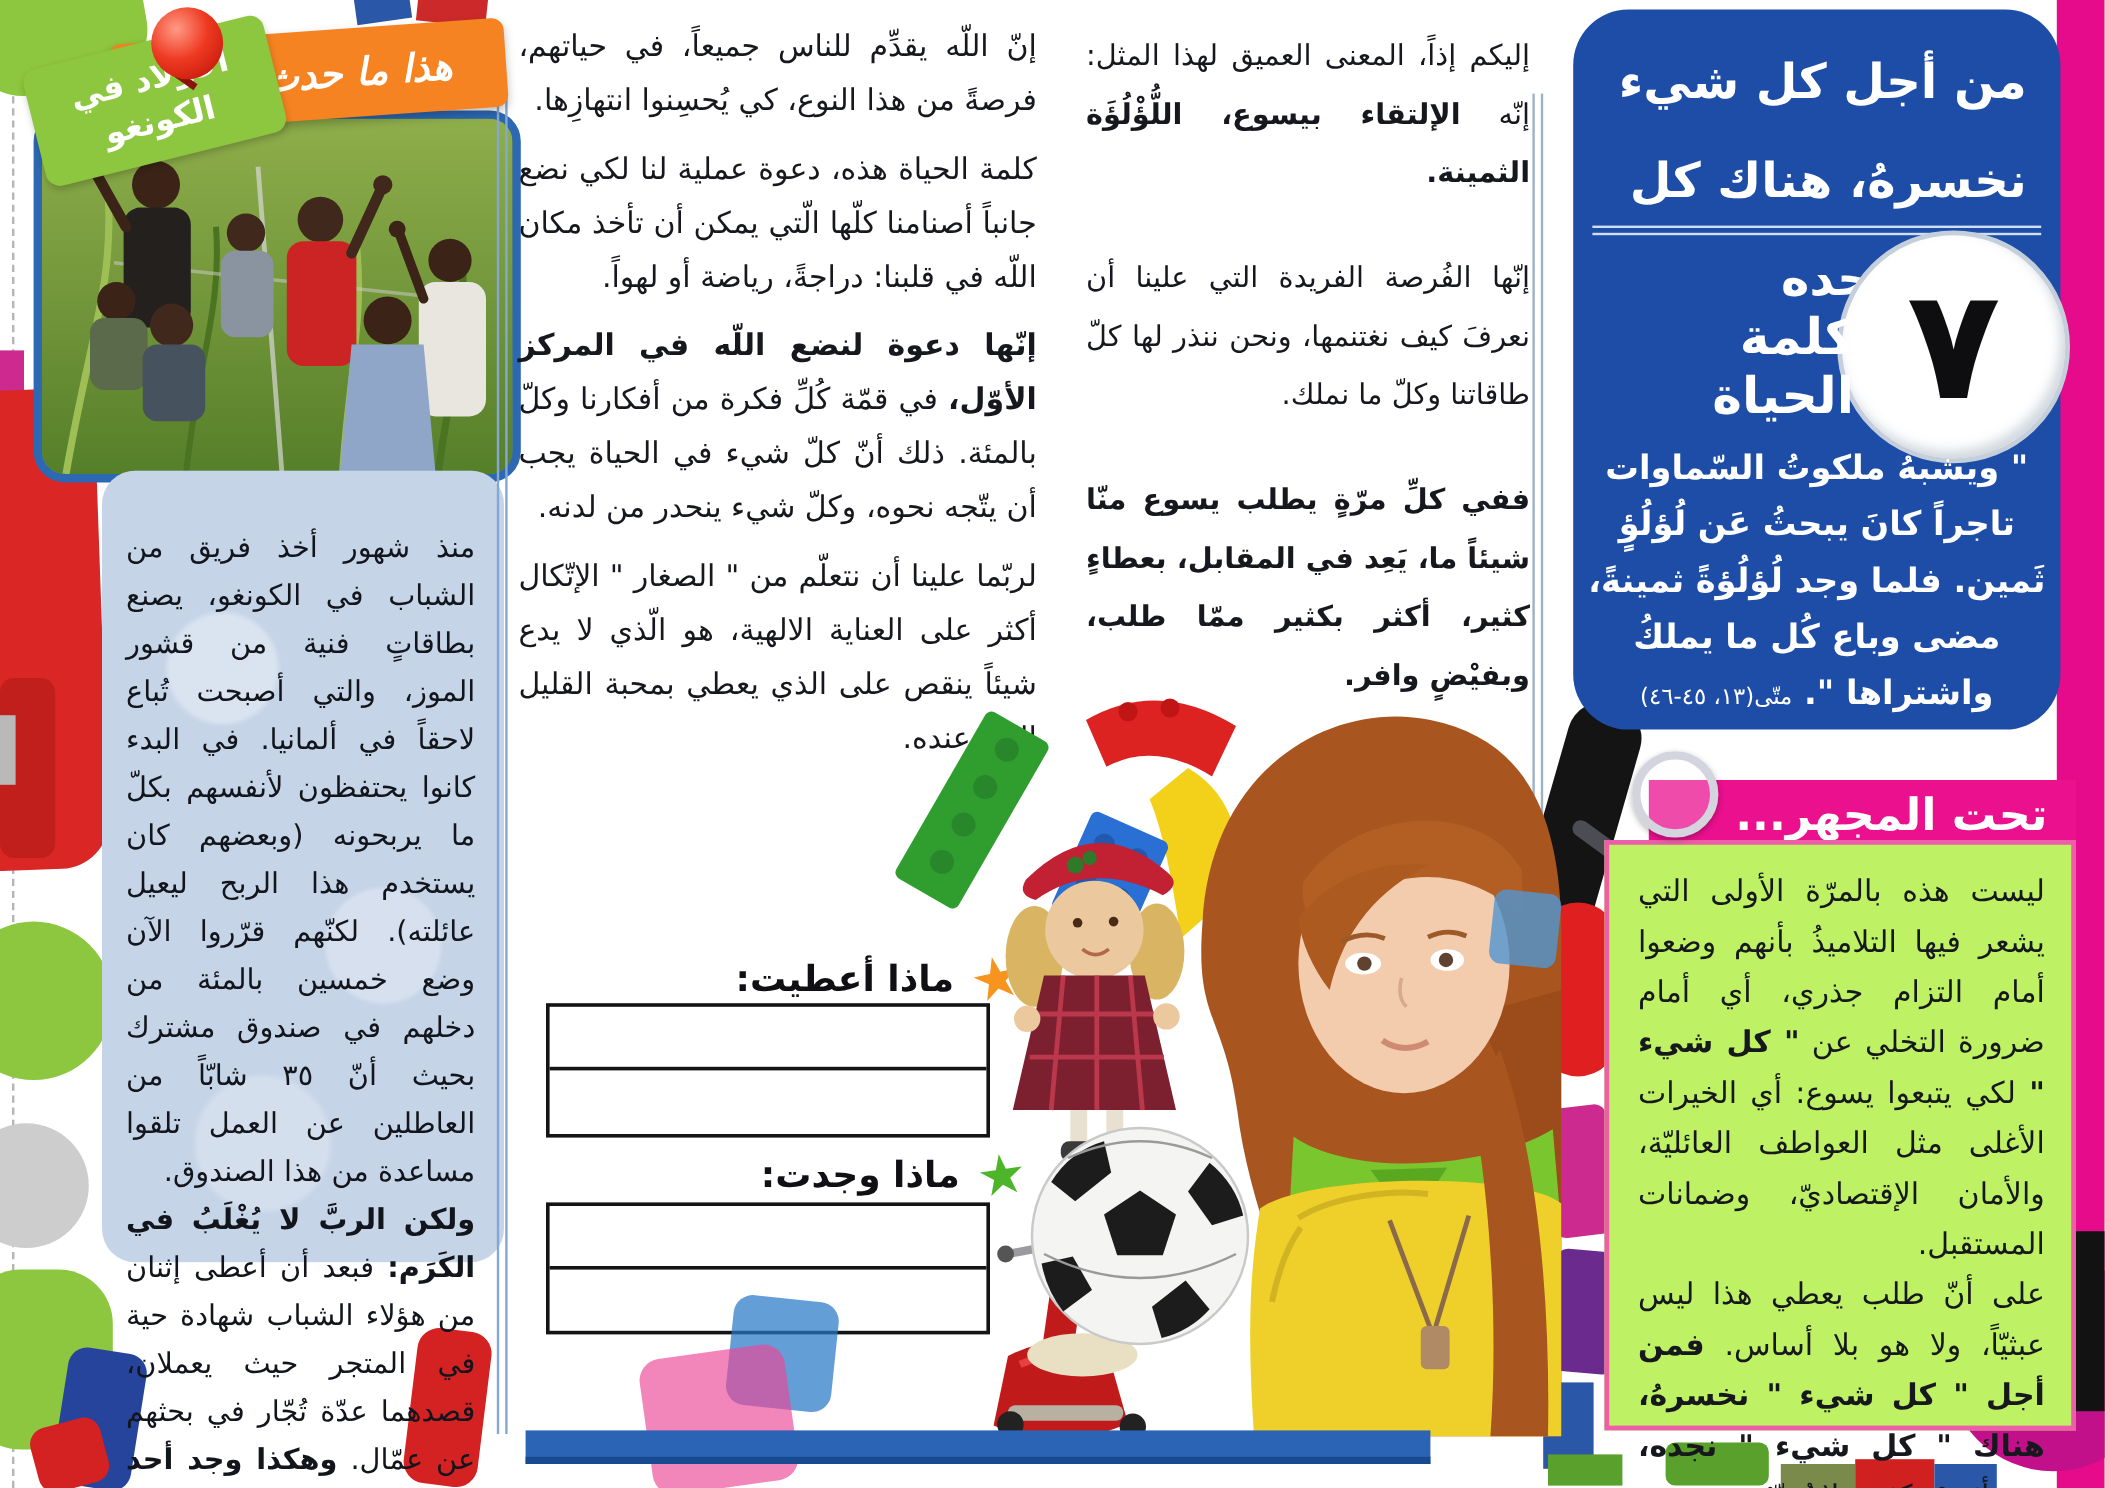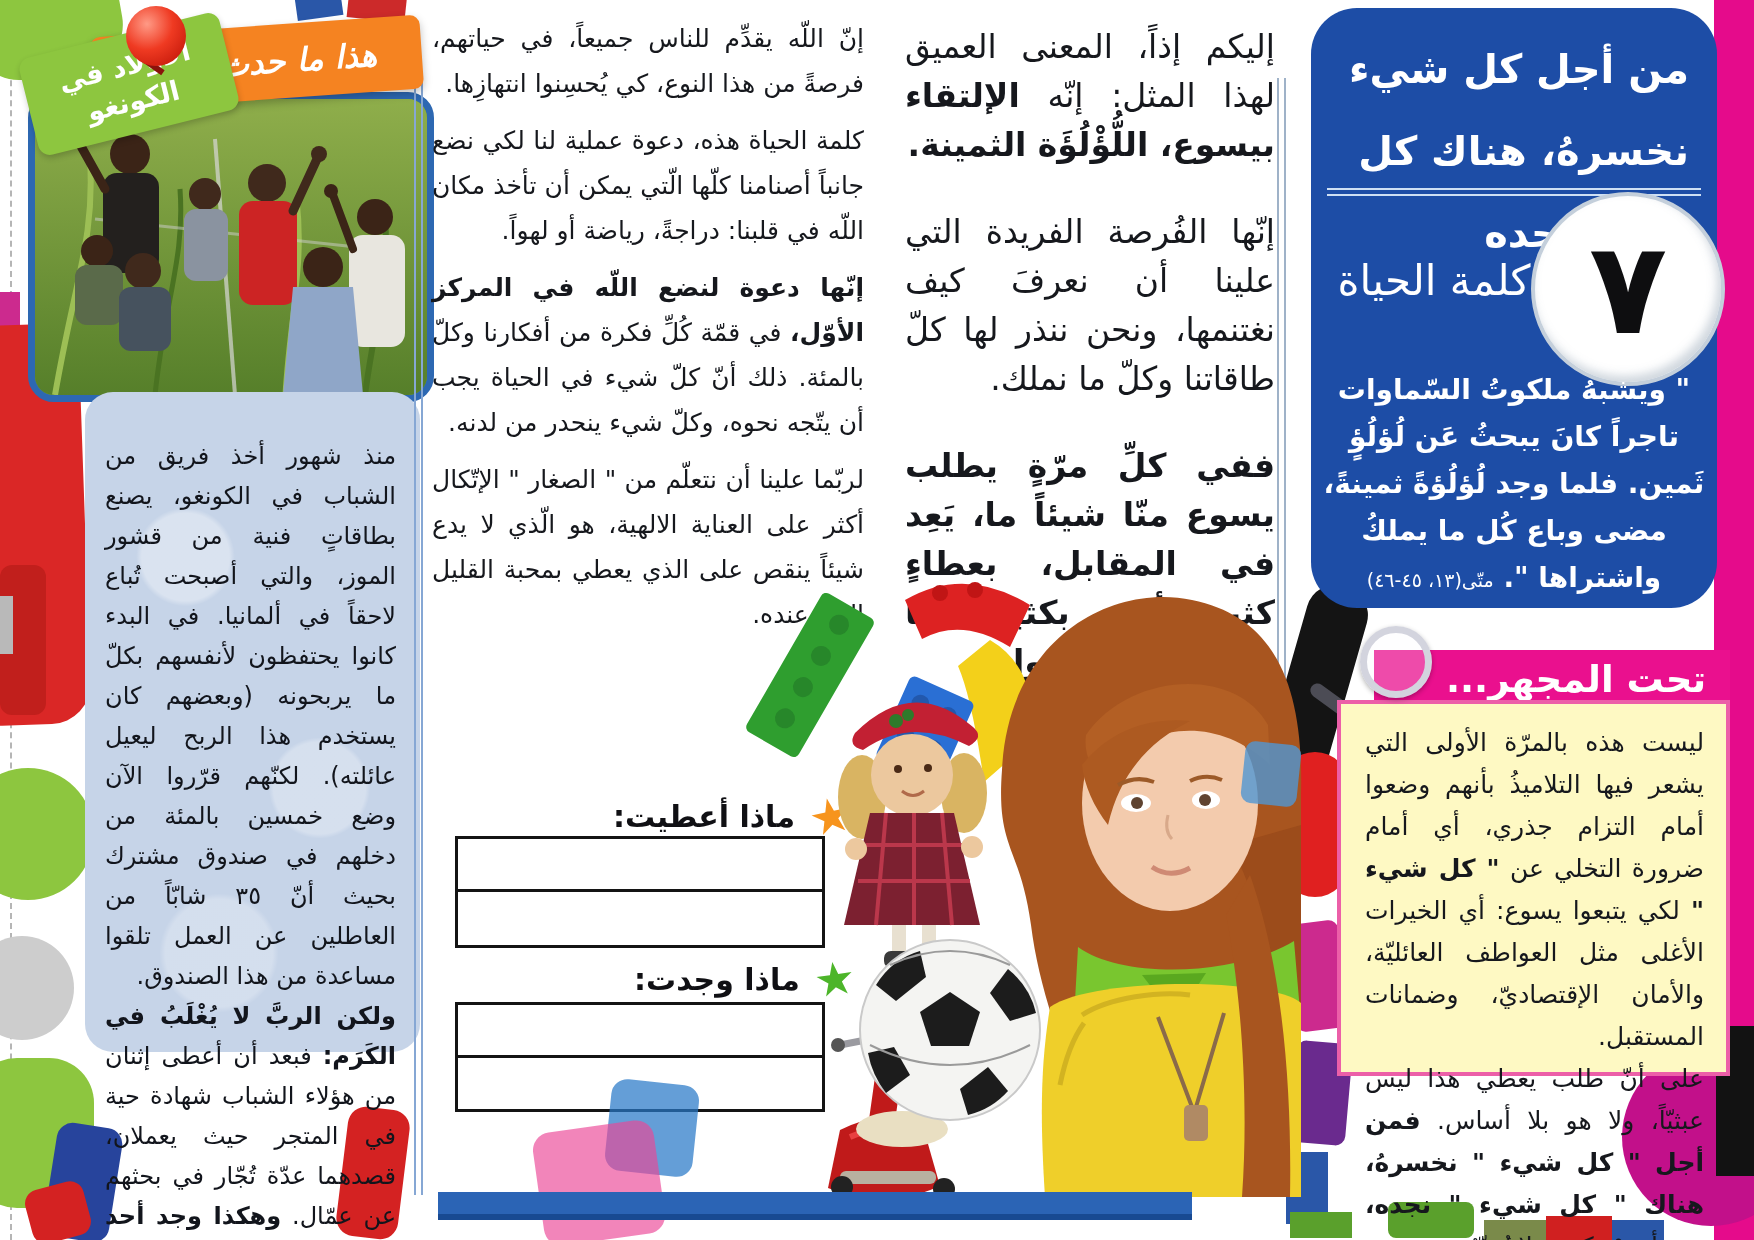--- a/index.html
+++ b/index.html
@@ -1,30 +1,30 @@
 <!DOCTYPE html>
 <html lang="ar"><head>
 <meta charset="utf-8">
 <style>
   html,body{margin:0;padding:0;background:#e9e9e9;}
   .page{position:relative;width:1754px;height:1240px;background:#fff;overflow:hidden;
         font-family:"DejaVu Sans",sans-serif;margin:0 auto;}
   .d{position:absolute;}
   .ar{direction:rtl;text-align:justify;color:#16181d;}
   .bodytxt{font-size:25px;line-height:45px;}
-  .col1txt{font-size:33px;line-height:49px;}
+  .col1txt{font-size:24px;line-height:49px;}
   .col1txt p{margin:0 0 38px 0;}
   .col2txt p{margin:0 0 12px 0;}
   .storytxt{font-size:24px;line-height:40px;color:#12151c;}
   .storytxt p{margin:0;}
   .microtxt{font-size:25px;line-height:42px;}
   .microtxt p{margin:0;}
   b{font-weight:bold;}
   .wtitle{font-size:40px;line-height:82px;font-weight:bold;color:#fff;direction:rtl;text-align:right;}
-  .wname{font-size:42px;font-weight:normal;color:#fff;direction:rtl;text-align:center;}
+  .wname{font-size:42px;font-weight:bold;color:#fff;direction:rtl;text-align:right;}
   .verse{font-size:28px;line-height:47px;font-weight:bold;color:#fff;direction:rtl;text-align:center;}
   .verseref{font-size:19px;font-weight:normal;}
   .qlabel{font-size:30px;font-weight:bold;color:#101014;direction:rtl;}
   .star{display:inline-block;line-height:1;}
   .ansbox{background:#fff;border:3px solid #141414;}
   .anscell{height:50px;}
   .anscell.first{border-bottom:3px solid #141414;}
   .ribbon-label{font-size:32px;font-weight:bold;font-style:italic;color:#fff;direction:rtl;white-space:nowrap;}
   .tag-label{font-size:27px;font-weight:bold;color:#fff;direction:rtl;text-align:center;line-height:36px;}
   .weburl{font-size:34px;font-weight:bold;color:#fff;letter-spacing:1px;}
@@ -270,18 +270,18 @@
   <div class="d" style="left:1484px;top:1220px;width:62px;height:20px;background:#7a8a4a;z-index:1;"></div>
   <div class="d" style="left:1546px;top:1216px;width:66px;height:24px;background:#d02020;z-index:1;"></div>
   <div class="d" style="left:1612px;top:1220px;width:52px;height:20px;background:#2a57a8;z-index:1;"></div>
 
   <div class="d" style="left:1374px;top:650px;width:356px;height:50px;background:#ea108e;z-index:2;">
     <span class="d microbar-label" style="left:72px;top:8px;">تحت المجهر...</span>
   </div>
   <div class="d" style="left:1360px;top:626px;width:58px;height:58px;border:7px solid #d3d4de;border-radius:50%;background:rgba(250,250,255,.25);box-shadow:0 2px 5px rgba(0,0,0,.3);z-index:4;"></div>
   <div class="d" style="left:1306px;top:697px;width:60px;height:14px;background:#4c4c55;border-radius:7px;transform:rotate(36deg);z-index:3;"></div>
 
-  <div class="d ar microtxt" style="left:1337px;top:700px;width:393px;height:376px;background:#fef9c3;border:4px solid #ec5fa8;box-sizing:border-box;padding:18px 22px 0 24px;z-index:3;">
+  <div class="d ar microtxt" style="left:1337px;top:700px;width:393px;height:492px;background:#bef264;border:4px solid #ec5fa8;box-sizing:border-box;padding:18px 22px 0 24px;z-index:3;">
     <p><span>ليست هذه بالمرّة الأولى التي يشعر فيها التلاميذُ بأنهم وضعوا أمام التزام جذري، أي أمام ضرورة التخلي عن </span><b>" كل شيء "</b><span> لكي يتبعوا يسوع: أي الخيرات الأغلى مثل العواطف العائليّة، والأمان الإقتصاديّ، وضمانات المستقبل.</span></p>
     <p><span>على أنّ طلب يعطي هذا ليس عبثيّاً، ولا هو بلا أساس. </span><b>فمن أجل " كل شيء " نخسرهُ، هناك " كل شيء " نجده،</b><span> وهو أثمنْ بكثير ولا يُقدّرُ.</span></p>
   </div>
 
 </div>
 
 </body></html>

